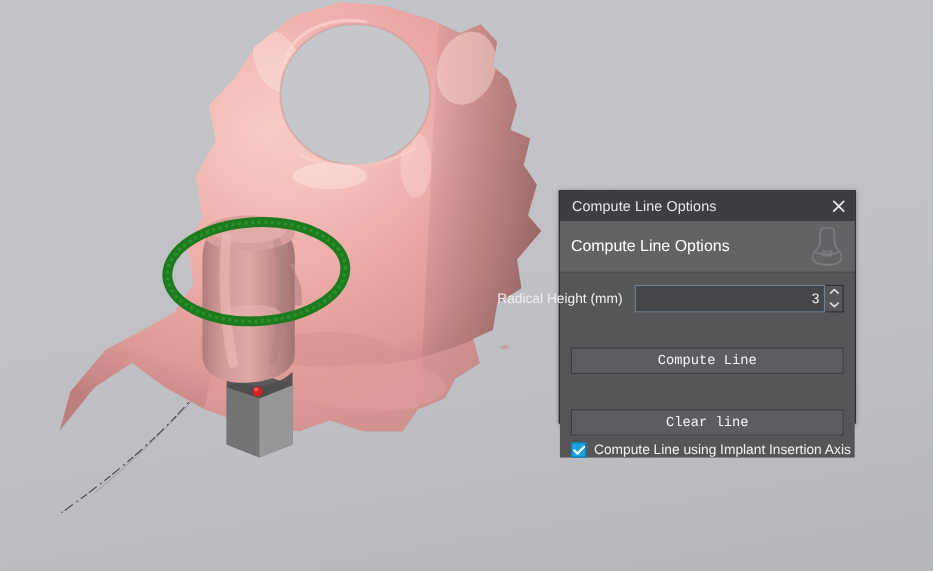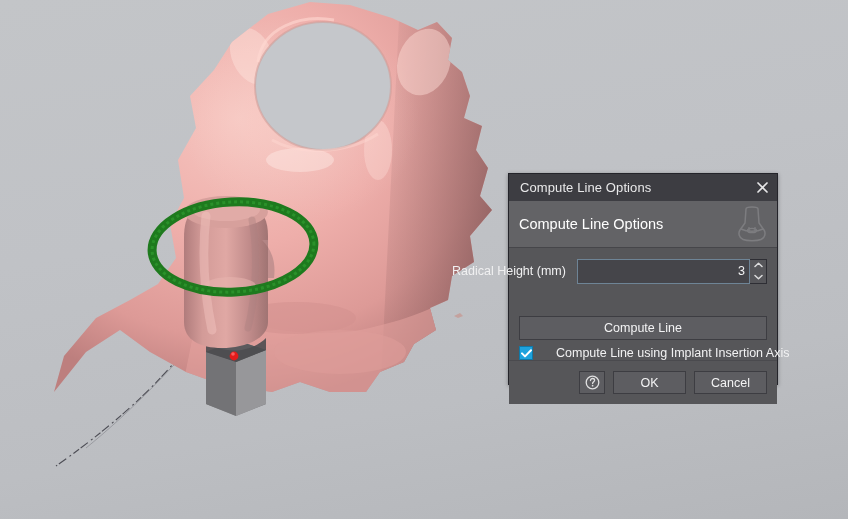--- a/index.html
+++ b/index.html
@@ -147,33 +147,32 @@
   .spin-btn svg { display: block; }
 
   .wide-btn {
     display: block;
     width: 100%;
     height: 24px;
     margin-bottom: 6px;
     background: #5d5d61;
     border: 1px solid #3d3d42;
     color: #f3f3f4;
-    font-family: Liberation Sans, sans-serif;
+    font-family: Liberation Mono, monospace;
     font-size: 12.5px;
     text-align: center;
     cursor: pointer;
     box-sizing: border-box;
     margin-top: 32px;
   }
 
   .check-row {
     display: flex;
     align-items: flex-end;
     cursor: pointer;
-    gap: 16px;
   }
   .checkbox {
     width: 14px;
     height: 14px;
     background: #1ea2dd;
     border: 1px solid #1079a8;
     box-sizing: border-box;
     margin-right: 7px;
     display: flex;
     align-items: center;
@@ -375,37 +374,26 @@
               <svg width="9" height="6" viewBox="0 0 9 6">
                 <path d="M1,1.5 L4.5,4.8 L8,1.5" fill="none" stroke="#dcdcdd" stroke-width="1.5" stroke-linecap="round" stroke-linejoin="round"></path>
               </svg>
             </span>
           </span>
         </span>
       </div>
 
 
       <button class="wide-btn">Compute Line</button>
+      <button class="wide-btn">Clear line</button>
 
       <div class="check-row">
         <span class="checkbox">
           <svg width="11" height="9" viewBox="0 0 11 9">
             <path d="M1,4.4 L4,7.4 L10,1.2" fill="none" stroke="#ffffff" stroke-width="2" stroke-linecap="round" stroke-linejoin="round"></path>
           </svg>
         </span>
         <span class="check-label">Compute Line using Implant Insertion Axis</span>
       </div>
     </div>
 
-    <div class="dlg-footer">
-      <span class="help-btn">
-        <svg width="15" height="15" viewBox="0 0 15 15">
-          <circle cx="7.5" cy="7.5" r="6.3" fill="none" stroke="#e0e0e1" stroke-width="1.3"></circle>
-          <path d="M5.5,5.6 C5.5,4.2 6.4,3.5 7.6,3.5 C8.8,3.5 9.6,4.2 9.6,5.3
-                   C9.6,6.6 7.6,6.9 7.6,8.4" fill="none" stroke="#e0e0e1" stroke-width="1.3" stroke-linecap="round"></path>
-          <circle cx="7.6" cy="10.7" r="0.85" fill="#e0e0e1"></circle>
-        </svg>
-      </span>
-      <button class="foot-btn">OK</button>
-      <button class="foot-btn">Cancel</button>
-    </div>
   </div>
 </div>
 
 </body></html>

